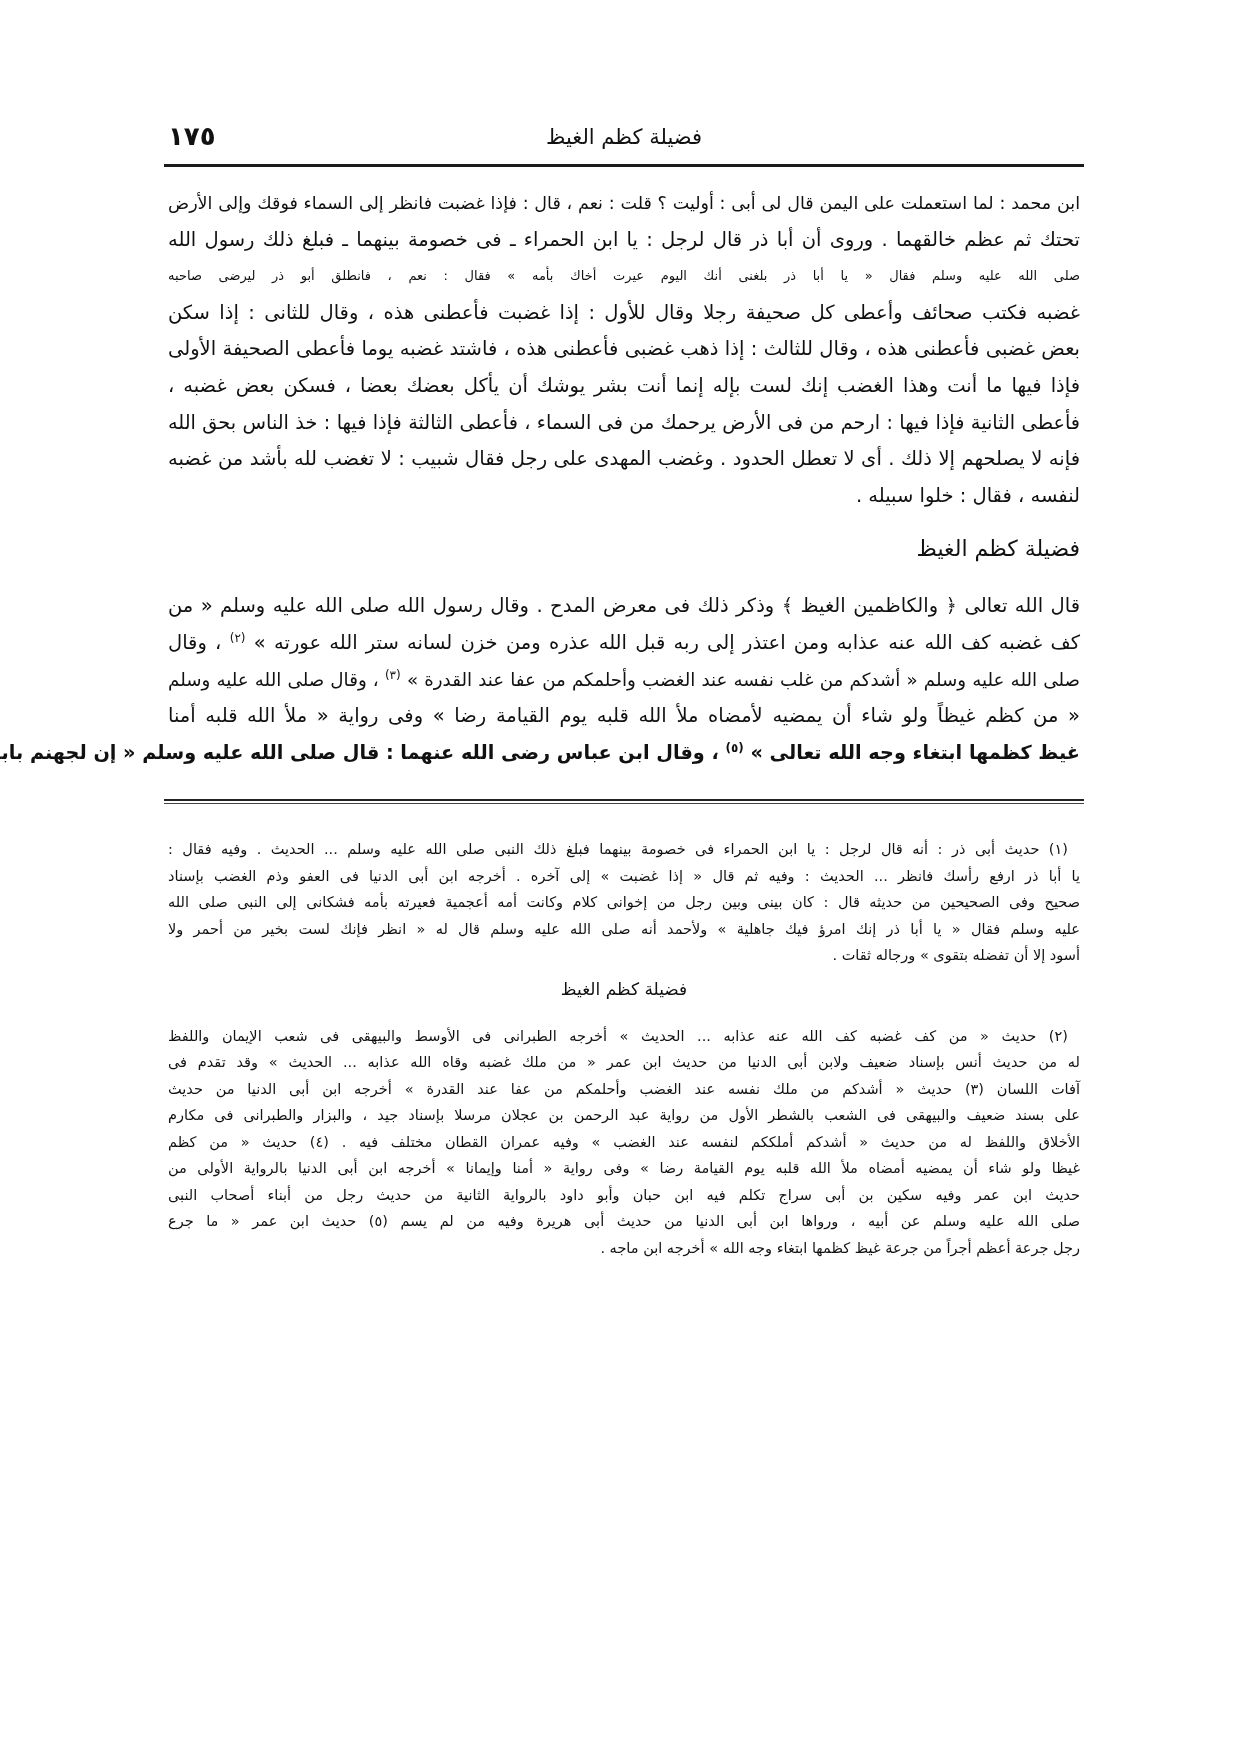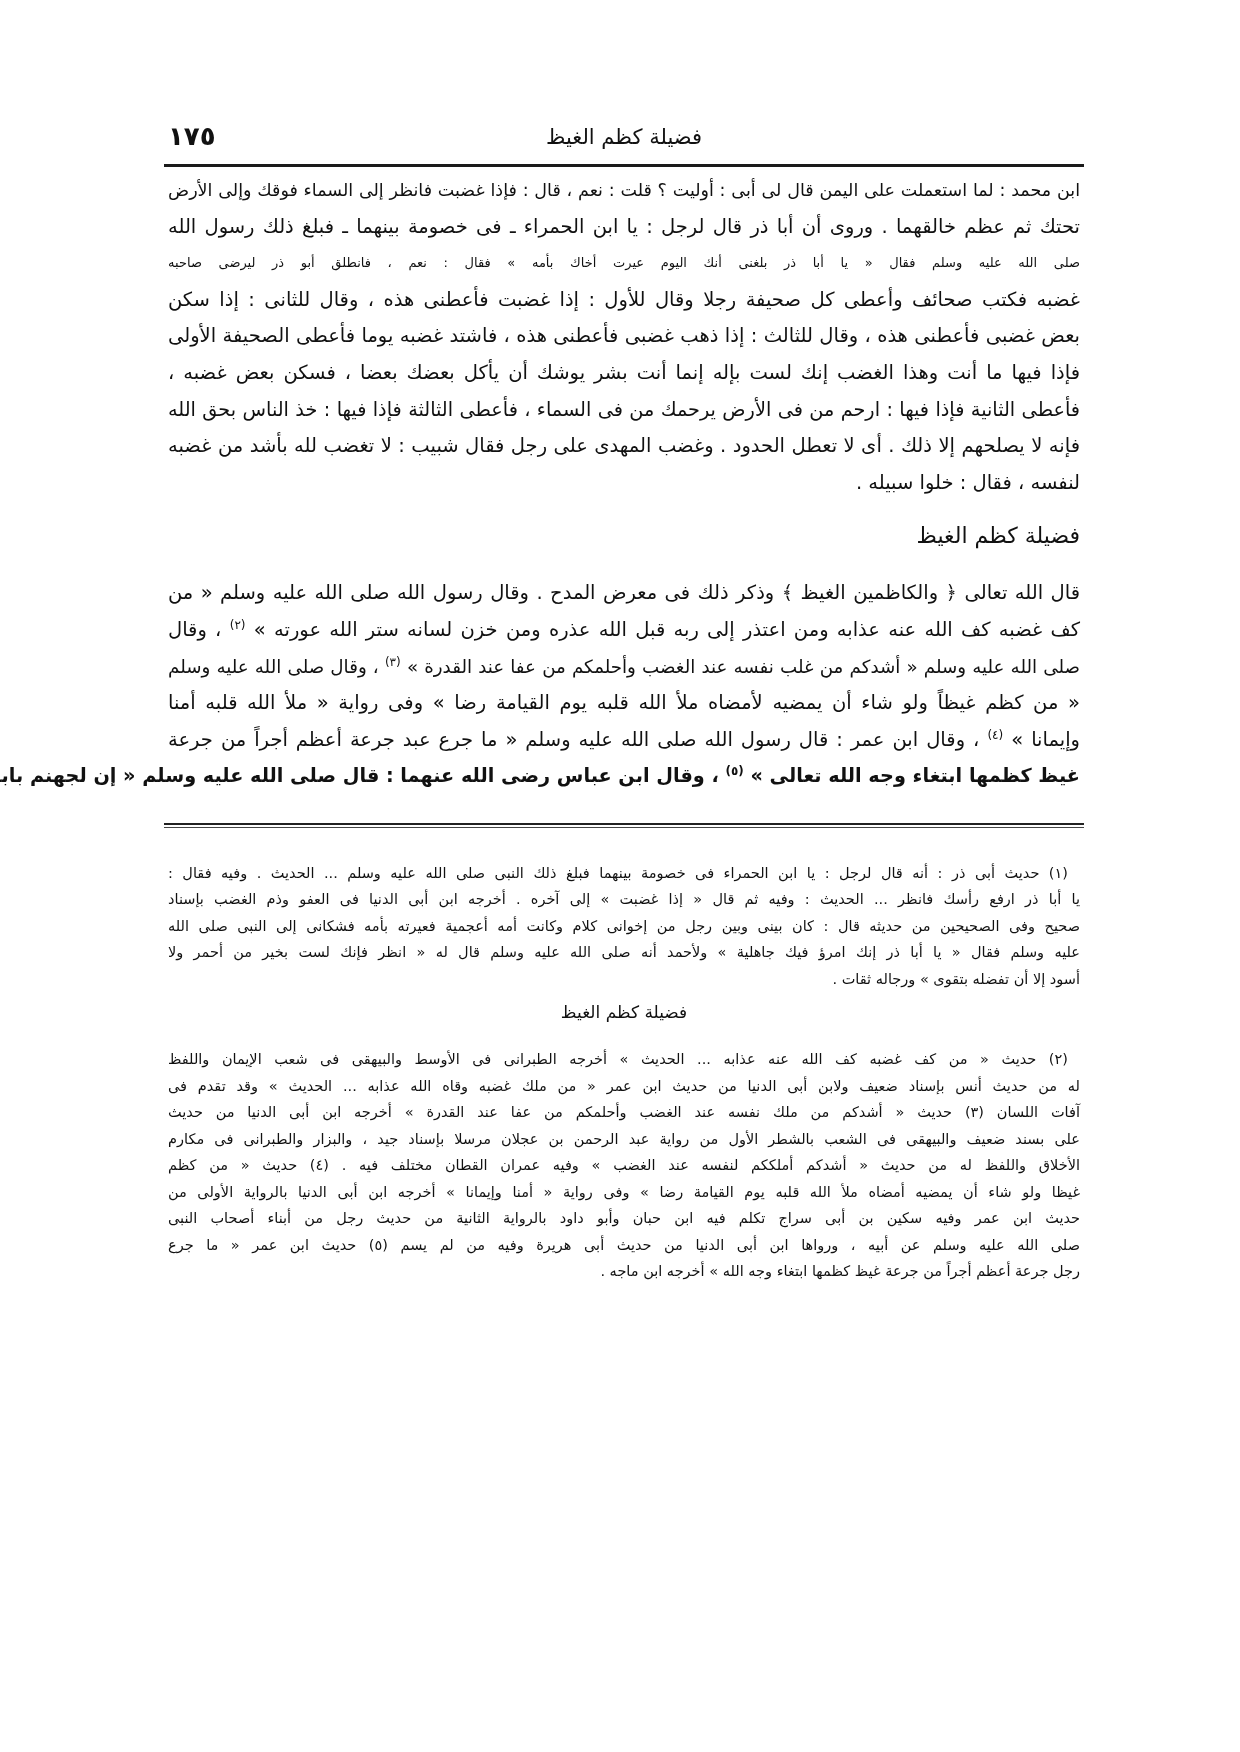--- a/index.html
+++ b/index.html
@@ -49,21 +49,21 @@
     }
     .header-rule {
       height: 0;
       border-top: 3px solid #1a1a1a;
       margin-top: 2px;
       margin-left: -4px;
       margin-right: -4px;
     }
     
     .body-text {
-      margin-top: 5px;
+      margin-top: 18px;
       font-size: 19.5px;
       line-height: 36.6px;
       text-align: justify;
       text-align-last: right;
     }
     .body-line {
       display: block;
       text-align: justify;
       text-align-last: justify;
       white-space: nowrap;
@@ -148,25 +148,20 @@
       <span>كف غضبه كف الله عنه عذابه ومن اعتذر إلى ربه قبل الله عذره ومن خزن لسانه ستر الله عورته »</span>
       <span class="ref">(٢)</span>
       <span>، وقال</span>
     </span>
     <span class="body-line" style="font-size: 18.25px;">
       <span>صلى الله عليه وسلم « أشدكم من غلب نفسه عند الغضب وأحلمكم من عفا عند القدرة »</span>
       <span class="ref">(٣)</span>
       <span>، وقال صلى الله عليه وسلم</span>
     </span>
     <span class="body-line">« من كظم غيظاً ولو شاء أن يمضيه لأمضاه ملأ الله قلبه يوم القيامة رضا » وفى رواية « ملأ الله قلبه أمنا</span>
-    <span class="body-line">
-      <span>وإيمانا »</span>
-      <span class="ref">(٤)</span>
-      <span>، وقال ابن عمر : قال رسول الله صلى الله عليه وسلم « ما جرع عبد جرعة أعظم أجراً من جرعة</span>
-    </span>
     <span class="body-line" style="font-size: 19.25px; font-weight: bold;">
       <span>غيظ كظمها ابتغاء وجه الله تعالى »</span>
       <span class="ref">(٥)</span>
       <span>، وقال ابن عباس رضى الله عنهما : قال صلى الله عليه وسلم « إن لجهنم بابا</span>
     </span>
   </div>
 
   <div class="footnote-rule"></div>
 
   <div class="footnotes">

